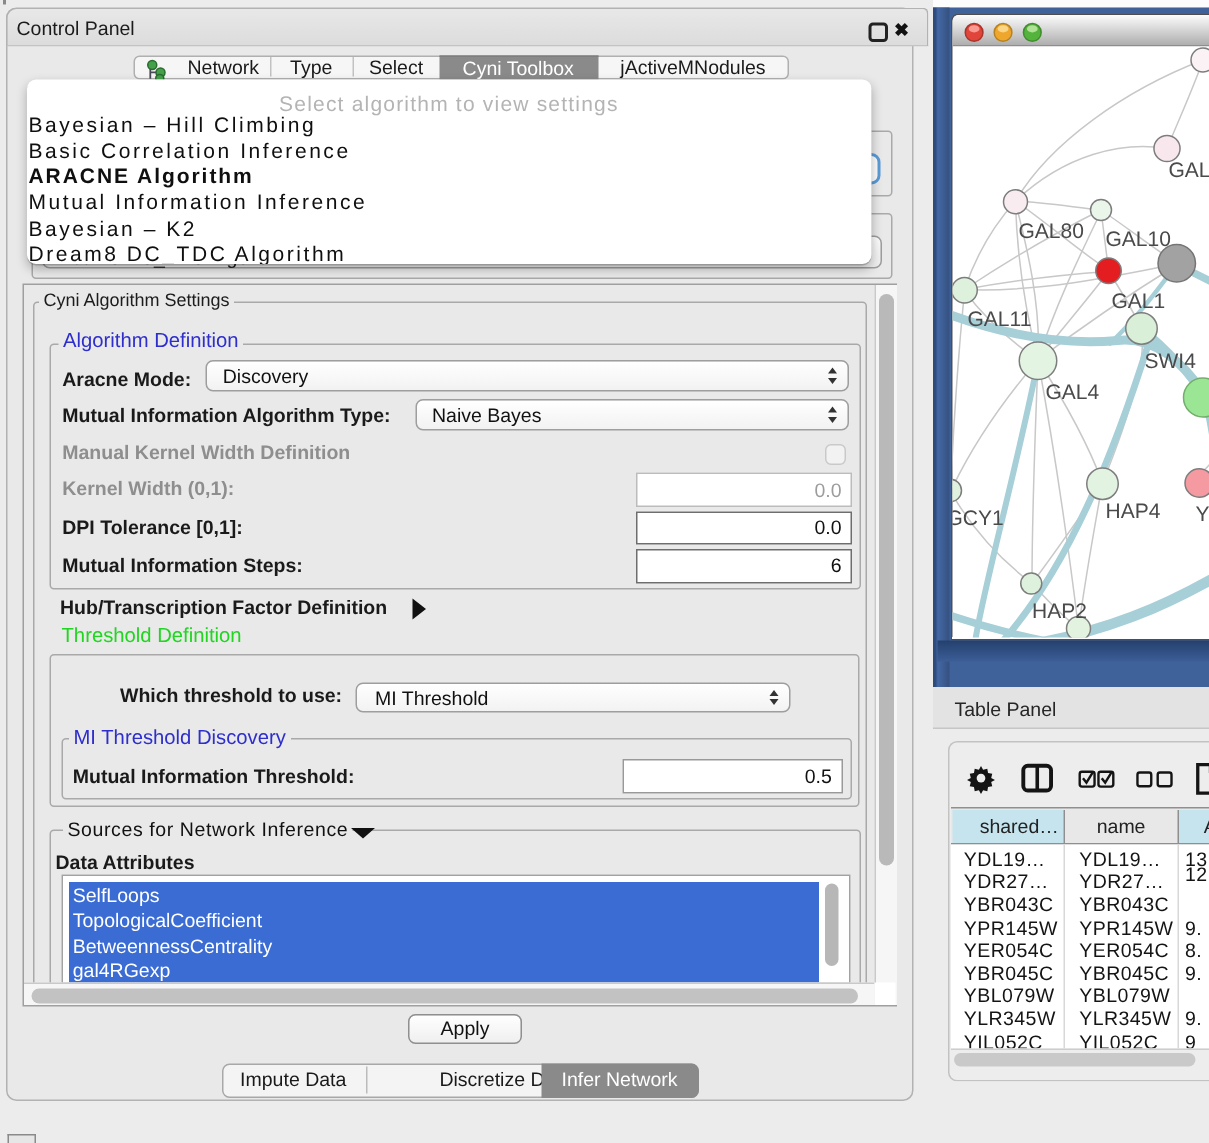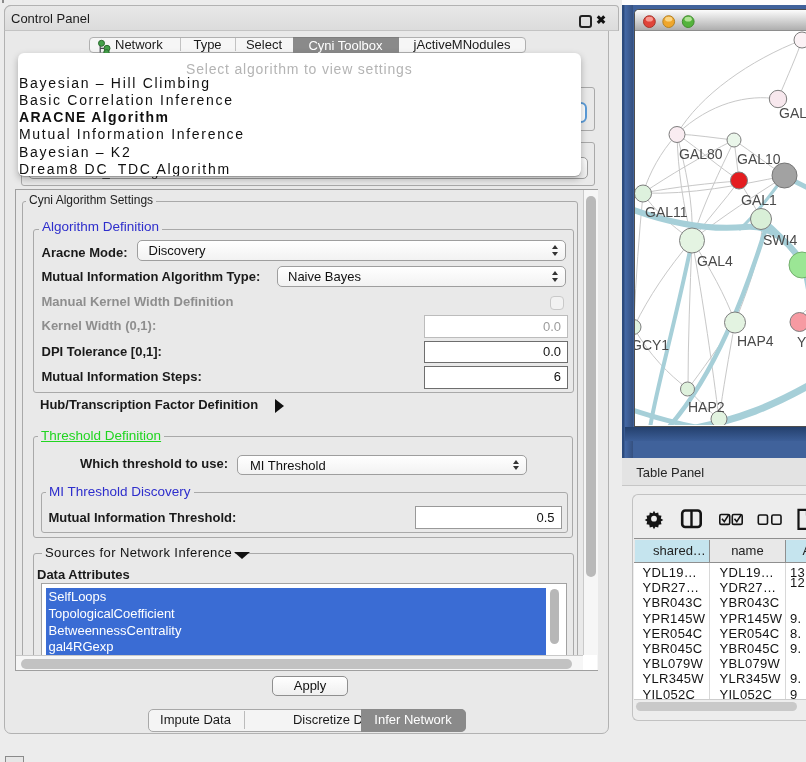--- a/index.html
+++ b/index.html
@@ -31,21 +31,21 @@
 <div class="abs" style="left:88.5px;top:36.5px;width:437px;height:16px;background:#f6f6f6;border:1px solid #b0b0b0;border-radius:4px;box-sizing:border-box;"></div>
 <div class="abs" style="left:180px;top:38px;width:1px;height:13px;background:#c2c2c2;"></div>
 <div class="abs" style="left:235px;top:38px;width:1px;height:13px;background:#c2c2c2;"></div>
 <div class="abs ttab" style="left:89px;width:91px;">
   <svg style="position:absolute;left:8px;top:1px;" width="14" height="15" viewBox="0 0 14 15">
     <path d="M3.2 5.3 L3.2 14.5 M3.2 10.3 L10 10.3" stroke="#4a4a56" stroke-width="1.2" fill="none"></path>
     <circle cx="4.5" cy="5.3" r="3" fill="#44a04a" stroke="#2a6b2e"></circle>
     <circle cx="10" cy="10.3" r="3" fill="#44a04a" stroke="#2a6b2e"></circle>
     <circle cx="9.5" cy="14.3" r="2.7" fill="#44a04a" stroke="#2a6b2e"></circle>
   </svg>
-  <span style="position:absolute;left:26px;top:0;">Network</span>
+  <span style="position:absolute;left:36px;top:0;">Network</span>
 </div>
 <div class="abs ttab" style="left:180px;width:55px;">Type</div>
 <div class="abs ttab" style="left:235px;width:58px;">Select</div>
 <div class="abs ttab" style="left:292.5px;top:36.5px;width:106px;background:#8a8a8a;color:#fff;border-top:1px solid #7e7e7e;">Cyni Toolbox</div>
 <div class="abs ttab" style="left:398.5px;width:127px;">jActiveMNodules</div>
 
 <div class="gb" style="left:21px;top:87px;width:574px;height:44px;border-radius:3px;"></div>
 <div class="abs" style="left:556px;top:101.5px;width:31px;height:21px;border:2.5px solid #5a9bd8;border-radius:6px;background:#fff;box-sizing:border-box;"></div>
 <div class="gb" style="left:21px;top:142px;width:574px;height:44px;border-radius:3px;"></div>
 <div class="abs" style="left:28px;top:157px;width:559.5px;height:22px;border:1px solid #9e9e9e;border-radius:5px;background:linear-gradient(#fdfdfd,#ededed);box-sizing:border-box;"></div>
@@ -82,21 +82,21 @@
 <div class="lbl" style="left:41.5px;top:344px;">DPI Tolerance [0,1]:</div>
 <div class="fld" style="left:424px;top:340.5px;width:144px;height:22.5px;border:1.5px solid #6e6e6e;line-height:19.5px;">0.0</div>
 
 <div class="lbl" style="left:41.5px;top:369px;">Mutual Information Steps:</div>
 <div class="fld" style="left:424px;top:366px;width:144px;height:23px;border:1.5px solid #6e6e6e;line-height:20px;">6</div>
 
 <div class="lbl" style="left:40px;top:397px;">Hub/Transcription Factor Definition</div>
 <div class="abs" style="left:274.5px;top:398.5px;width:0;height:0;border-top:7px solid transparent;border-bottom:7px solid transparent;border-left:9.5px solid #111;"></div>
 
 <div class="gb" style="left:32.5px;top:435.8px;width:540.5px;height:102px;"></div>
-<div class="gl" style="left:38px;top:429px;font-size:13.5px;color:#21d521;text-decoration:underline;">Threshold Definition</div>
+<div class="gl" style="left:38px;top:417px;font-size:13.5px;color:#21d521;">Threshold Definition</div>
 
 <div class="lbl" style="left:80px;top:456px;">Which threshold to use:</div>
 <div class="combo" style="left:237px;top:454.5px;width:290px;height:20px;">
     <span class="tx" style="left:12px;top:2px;">MI Threshold</span>
     <span class="sp" style="right:7px;top:4px;border-bottom:4.5px solid #333;"></span>
     <span class="sp" style="right:7px;bottom:4px;border-top:4.5px solid #333;"></span>
   </div>
 
 <div class="gb" style="left:40.5px;top:492px;width:527px;height:40.5px;"></div>
 <div class="gl" style="left:46px;top:485px;font-size:13.5px;color:#2e2ecc;">MI Threshold Discovery</div>

